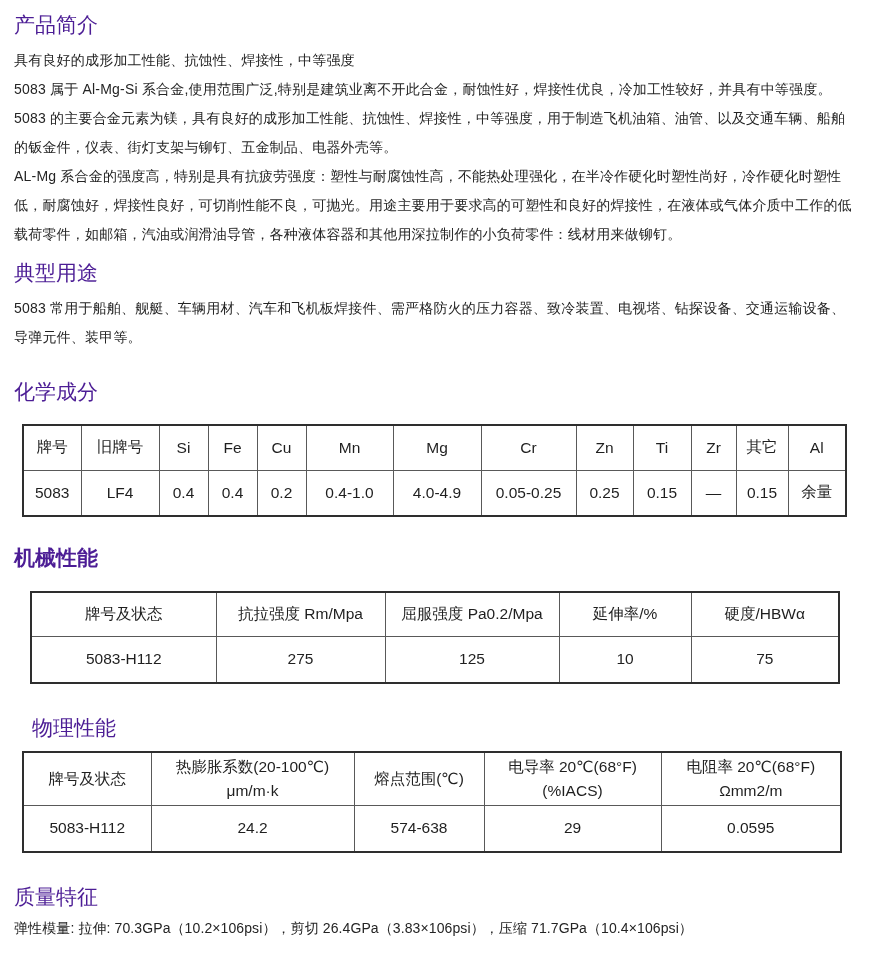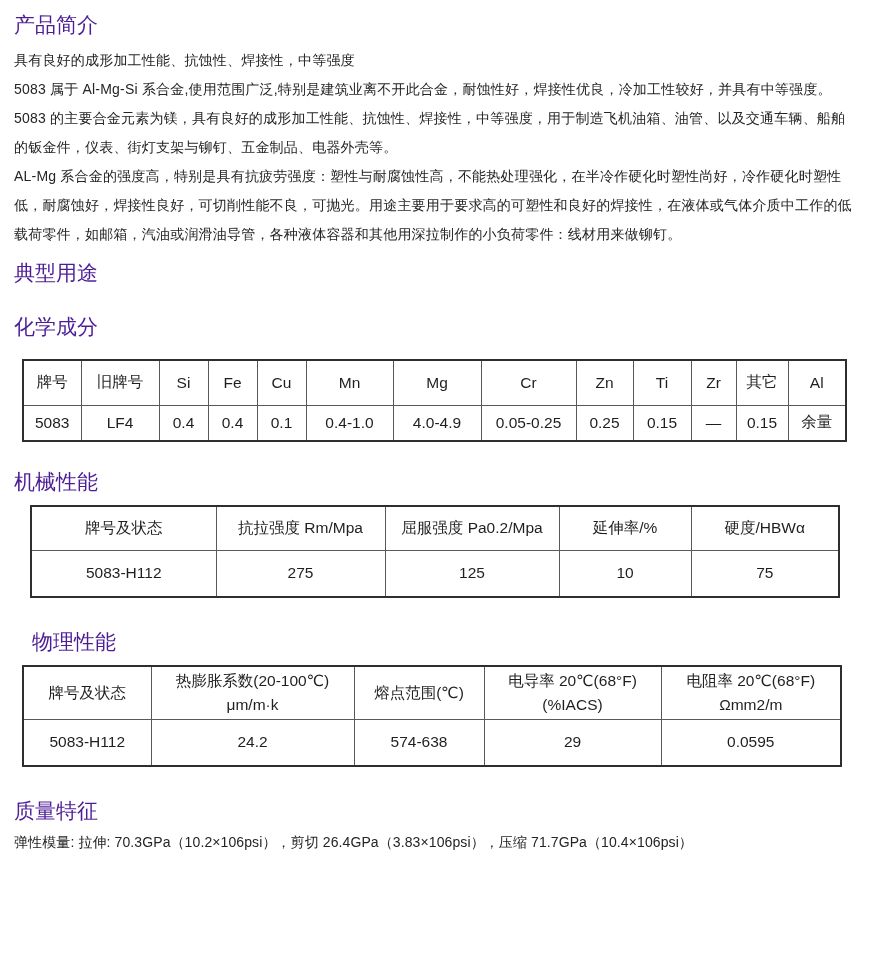--- a/index.html
+++ b/index.html
@@ -15,21 +15,21 @@
     font-family: "DejaVu Serif", "Liberation Serif", serif;
     font-weight: 400;
     font-size: 21px;
     line-height: 27px;
     color: #4c1d95;
     margin: 0;
   }
   .t-intro   { margin: 4px 0 7px 0; }
   .t-uses    { margin: 11px 0 7px 0; }
   .t-chem    { margin: 27px 0 18px 0; }
-  .t-mech    { margin: 27px 0 9px 0; }
+  .t-mech    { margin: 27px 0 20px 0; font-weight: bold; }
   .t-phys    { margin: 31px 0 9px 18px; }
   .t-quality { margin: 31px 0 3px 0; }
 
   .para {
     font-size: 14px;
     line-height: 29px;
     margin: 0;
     letter-spacing: 0.2px;
   }
 
@@ -43,21 +43,21 @@
   }
   table.tbl th, table.tbl td {
     border: 1px solid #595959;
     font-weight: normal;
     padding: 0;
     vertical-align: middle;
     overflow: hidden;
   }
   .tbl-chem { width: 823px; margin-left: 8px; padding-left: 16px; }
   .tbl-chem th { height: 45px; }
-  .tbl-chem td { height: 36px; }
+  .tbl-chem td { height: 46px; }
   .tbl-mech { width: 808px; margin-left: 16px; }
   .tbl-mech th { height: 44px; }
   .tbl-mech td { height: 47px; }
   .tbl-phys { width: 818px; margin-left: 8px; }
   .tbl-phys th { height: 53px; line-height: 24px; padding: 2px 0; }
   .tbl-phys td { height: 47px; }
 
   .quality-lines .para { letter-spacing: 0.1px; }
 </style>
 </head>
@@ -67,20 +67,21 @@
 
   <div>
     <h2 class="sec-title t-intro">产品简介</h2>
     <p class="para">具有良好的成形加工性能、抗蚀性、焊接性，中等强度</p>
     <p class="para">5083 属于 Al-Mg-Si 系合金,使用范围广泛,特别是建筑业离不开此合金，耐蚀性好，焊接性优良，冷加工性较好，并具有中等强度。5083 的主要合金元素为镁，具有良好的成形加工性能、抗蚀性、焊接性，中等强度，用于制造飞机油箱、油管、以及交通车辆、船舶的钣金件，仪表、街灯支架与铆钉、五金制品、电器外壳等。</p>
     <p class="para">AL-Mg 系合金的强度高，特别是具有抗疲劳强度：塑性与耐腐蚀性高，不能热处理强化，在半冷作硬化时塑性尚好，冷作硬化时塑性低，耐腐蚀好，焊接性良好，可切削性能不良，可抛光。用途主要用于要求高的可塑性和良好的焊接性，在液体或气体介质中工作的低载荷零件，如邮箱，汽油或润滑油导管，各种液体容器和其他用深拉制作的小负荷零件：线材用来做铆钉。</p>
   </div>
 
   <div>
     <h2 class="sec-title t-uses">典型用途</h2>
+    <p class="para">5083 常用于船舶、舰艇、车辆用材、汽车和飞机板焊接件、需严格防火的压力容器、致冷装置、电视塔、钻探设备、交通运输设备、导弹元件、装甲等。</p>
   </div>
 
   <div>
     <h2 class="sec-title t-chem">化学成分</h2>
     <table class="tbl tbl-chem">
       <colgroup>
         <col style="width:58px">
           <col style="width:78px">
           <col style="width:49px">
           <col style="width:49px">
@@ -108,21 +109,21 @@
         <th>Ti</th>
         <th>Zr</th>
         <th>其它</th>
         <th>Al</th>
       </tr>
       <tr>
         <td>5083</td>
         <td>LF4</td>
         <td>0.4</td>
         <td>0.4</td>
-        <td>0.1</td>
+        <td>0.2</td>
         <td>0.4-1.0</td>
         <td>4.0-4.9</td>
         <td>0.05-0.25</td>
         <td>0.25</td>
         <td>0.15</td>
         <td>—</td>
         <td>0.15</td>
         <td>余量</td>
       </tr>
     </tbody>

